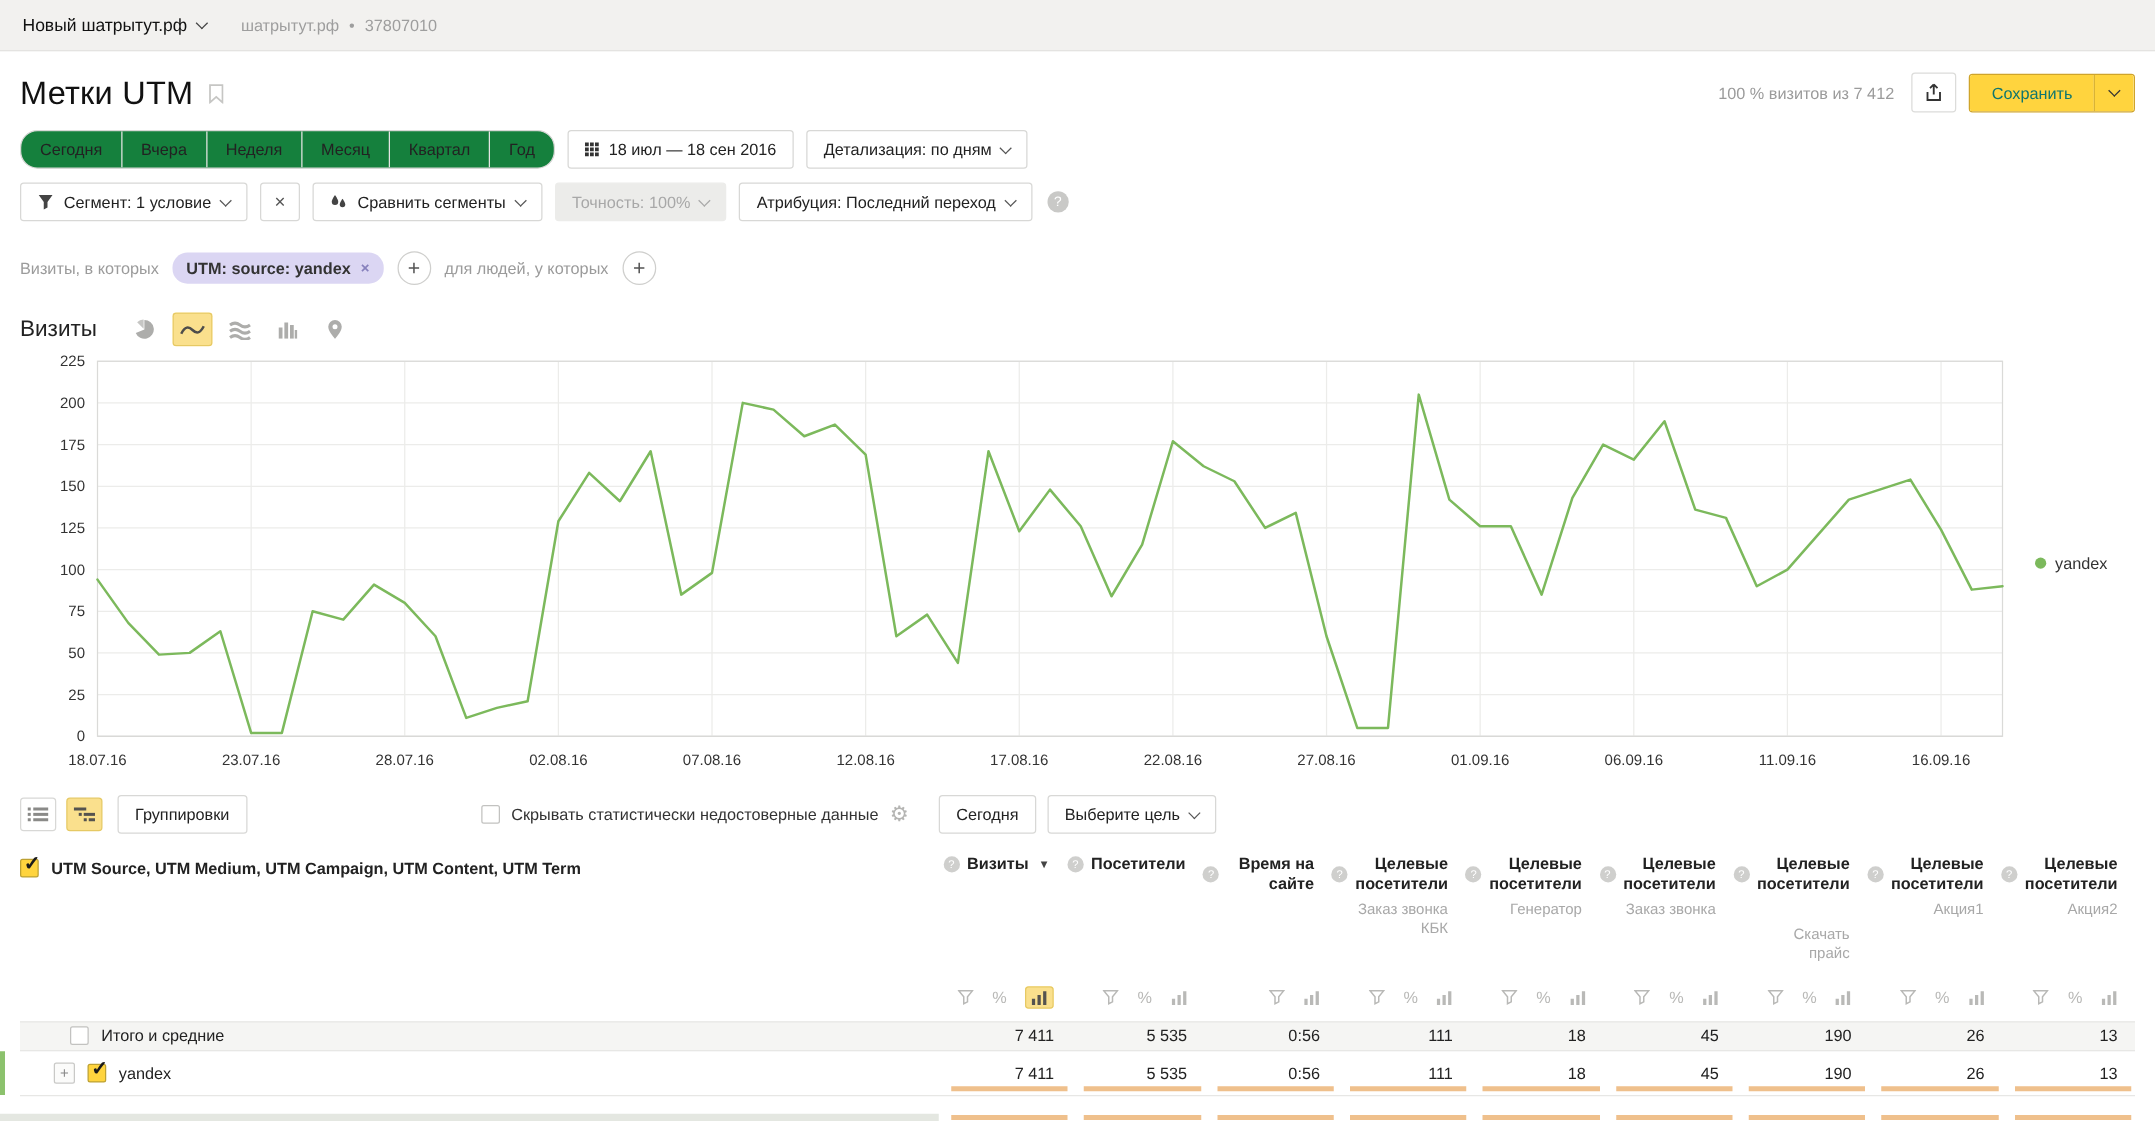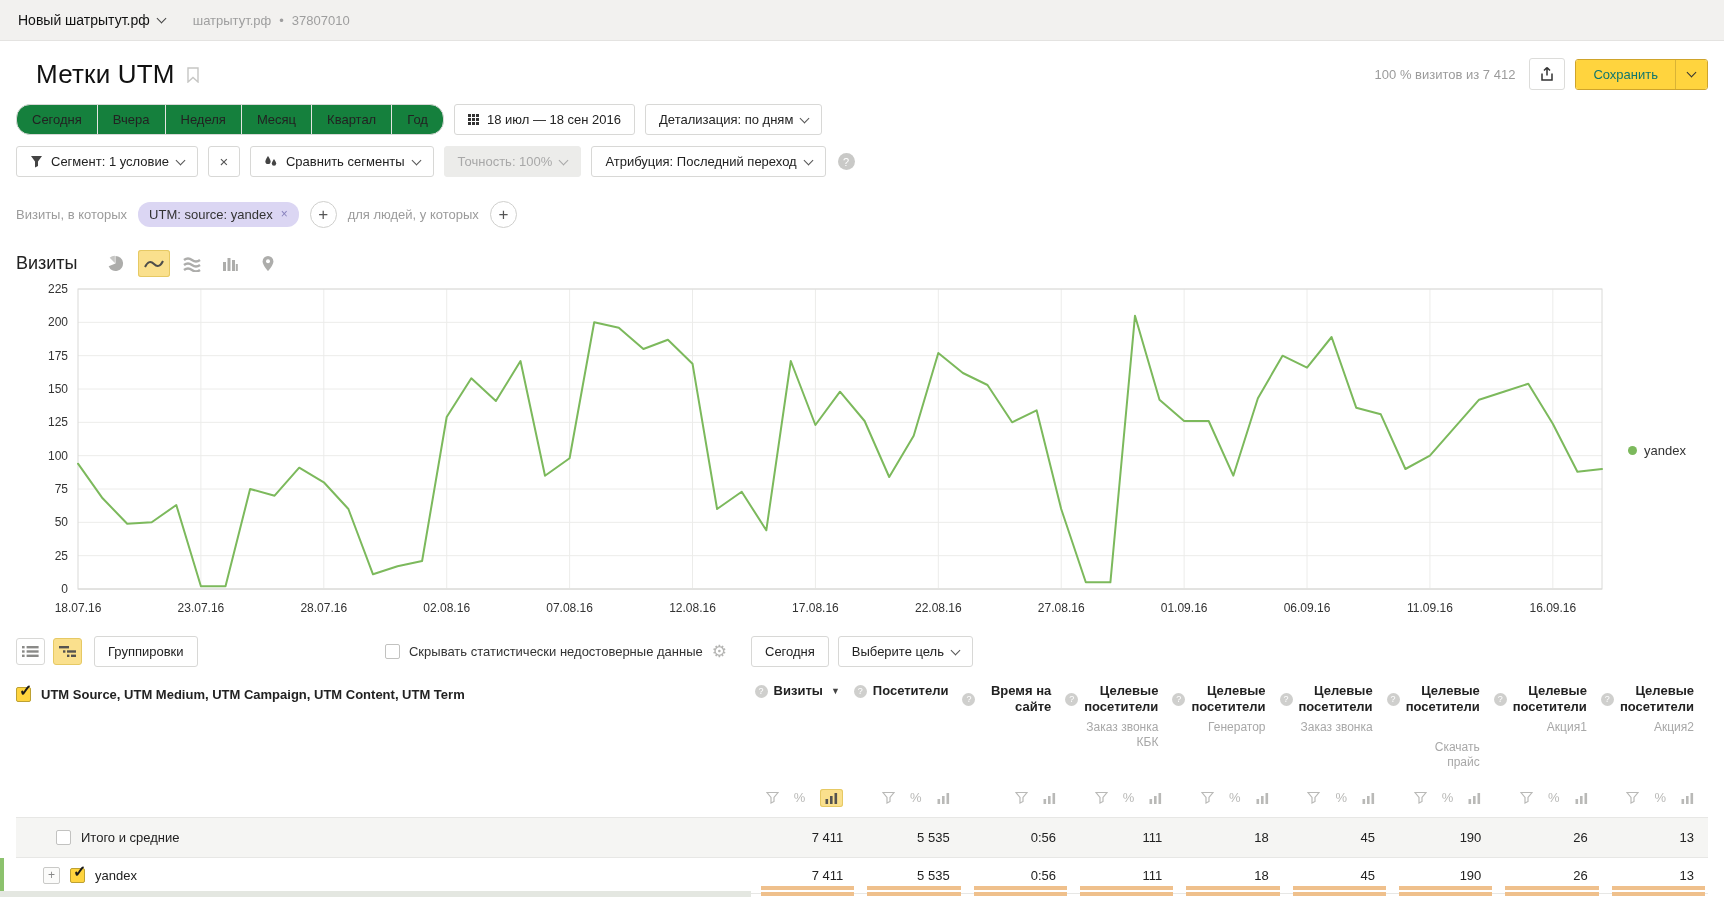--- a/index.html
+++ b/index.html
@@ -13,21 +13,21 @@
   
   .topbar { height:41px; background:#f2f1ef; border-bottom:1px solid #e4e3e1;
             display:flex; align-items:center; padding:0 18px; gap:28px; }
   .counter-sel { display:flex; align-items:center; gap:8px; font-size:14px; color:#111; cursor:pointer; }
   .chev { width:7px; height:7px; border-right:1.6px solid #444; border-bottom:1.6px solid #444;
           transform:rotate(45deg); margin-top:-4px; display:inline-block; }
   .counter-info { color:#9e9e9e; font-size:13px; display:flex; gap:8px; align-items:center; }
   .counter-info .dotsep { font-size:13px; }
   
   .content { padding:0 16px; position:relative; }
-  .page-head { display:flex; align-items:center; margin-top:15px; height:36px;margin-left:20px; }
+  .page-head { display:flex; align-items:center; margin-top:15px; height:36px; }
   .title { font-size:26px; color:#111; letter-spacing:.2px; }
   .bookmark { margin-left:12px; margin-top:4px; cursor:pointer; }
   .head-right { margin-left:auto; display:flex; align-items:center; gap:10px; }
   .visits-note { color:#9b9b9b; font-size:13px; margin-right:4px; }
   .icon-btn { width:36px; height:32px; border:1px solid #dcdcda; border-radius:3px; background:#fff;
               display:flex; align-items:center; justify-content:center; cursor:pointer; }
   .save-btn { display:flex; border:1px solid #cfa42b; border-radius:3px; overflow:hidden; cursor:pointer; }
   .save-main { background:#ffd43e; padding:7px 17px; font-size:13px; color:#0f766e; }
   .save-arrow { background:#ffd43e; border-left:1px solid #d9b335; padding:7px 12px; display:flex; align-items:center; }
   .save-arrow .chev { border-color:#333; }
@@ -43,21 +43,21 @@
   .cal-icon { display:grid; grid-template-columns:repeat(3,3px); grid-auto-rows:3px; gap:1px; }
   .cal-icon i { background:#333; }
   .seg-row { display:flex; gap:10px; margin-top:11px; align-items:center; }
   .close-btn { width:32px; height:31px; display:flex; align-items:center; justify-content:center;
                border:1px solid #d8d8d6; border-radius:3px; background:#fff; color:#555; font-size:15px; cursor:pointer; }
   .help-circle { width:17px; height:17px; border-radius:50%; background:#c9c9c7; color:#fff;
                  font-size:11px; display:flex; align-items:center; justify-content:center; margin-left:2px; cursor:pointer; }
   
   .filters-row { display:flex; align-items:center; gap:11px; margin-top:24px; color:#9b9b9b; }
   .chip { background:#dbd6f3; border-radius:12px; padding:5px 11px; color:#333; display:flex; gap:8px;
-          align-items:flex-start; cursor:pointer; }
+          align-items:flex-start; cursor:pointer;font-weight:bold; }
   .chip .x { color:#8781bd; font-size:12px; }
   .plus-btn { width:27px; height:27px; border:1px solid #cfcfcd; border-radius:50%; background:#fff;
               color:#555; font-size:17px; line-height:1; display:flex; align-items:center; justify-content:center; cursor:pointer; }
   
   .chart-head { display:flex; align-items:center; margin-top:22px; gap:6px; }
   .chart-title { font-size:18px; color:#222; margin-right:16px; }
   .ctype { width:32px; height:27px; display:flex; align-items:center; justify-content:center;
            border-radius:3px; cursor:pointer; }
   .ctype.sel { background:#fae08d; box-shadow:inset 0 0 0 1px #e6c964; }
   .chart-wrap { position:relative; margin-top:6px; }
@@ -89,21 +89,21 @@
   .qmark { width:13px; height:13px; border-radius:50%; background:#cfcfcd; color:#fff; font-size:9px;
            font-weight:normal; display:inline-flex; align-items:center; justify-content:center; flex:none; cursor:pointer; }
   .sortmark { font-size:9px; color:#444; margin-left:2px; }
   .sub { font-weight:normal; color:#a8a8a8; font-size:12px; margin-top:4px; line-height:1.3; }
   .icons-grid { display:grid; grid-template-columns:repeat(9,1fr); margin-top:10px; }
   .mi-cell { display:flex; justify-content:flex-end; align-items:center; gap:15px; padding:8px 14px 10px 0; height:36px; }
   .pct { color:#b9b9b7; font-size:13px; cursor:pointer; }
   .bars-sel { background:#fae08d; box-shadow:inset 0 0 0 1px #e6c964; border-radius:3px; padding:3px 5px;
               display:flex; align-items:center; cursor:pointer; }
   .t-row { display:flex; align-items:stretch; }
-  .t-row.totals { background:#f5f5f3; border-top:1px solid #e7e7e5; border-bottom:1px solid #e7e7e5; height:41px; }
+  .t-row.totals { background:#f5f5f3; border-top:1px solid #e7e7e5; border-bottom:1px solid #e7e7e5; height:24px; }
   .t-row.datarow { height:36px; border-bottom:1px solid #e7e7e5; position:relative; }
   .row-stripe { position:absolute; left:-16px; top:0; bottom:0; width:4px; background:#8cc26d; }
   .row-left { width:735px; display:flex; align-items:center; gap:10px; }
   .totals .row-left { padding-left:40px; }
   .datarow .row-left { padding-left:27px; }
   .expander { width:17px; height:17px; border:1px solid #c9c9c7; border-radius:2px; background:#fbfbfa;
               color:#888; font-size:12px; line-height:1; display:flex; align-items:center; justify-content:center; cursor:pointer; }
   .vals-grid { flex:1; display:grid; grid-template-columns:repeat(9,1fr); }
   .val-cell { position:relative; text-align:right; padding:0 14px 0 0; display:flex; align-items:center; justify-content:flex-end; }
   .val-cell .bar { position:absolute; left:10px; right:3px; bottom:3px; height:4px; background:#efc08c; }

